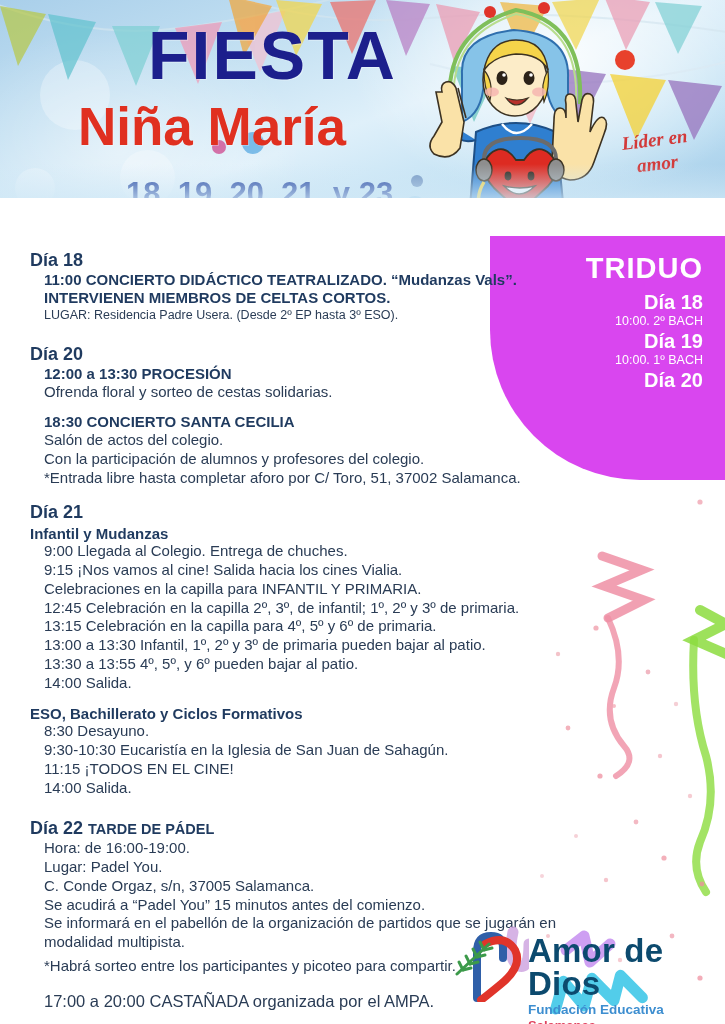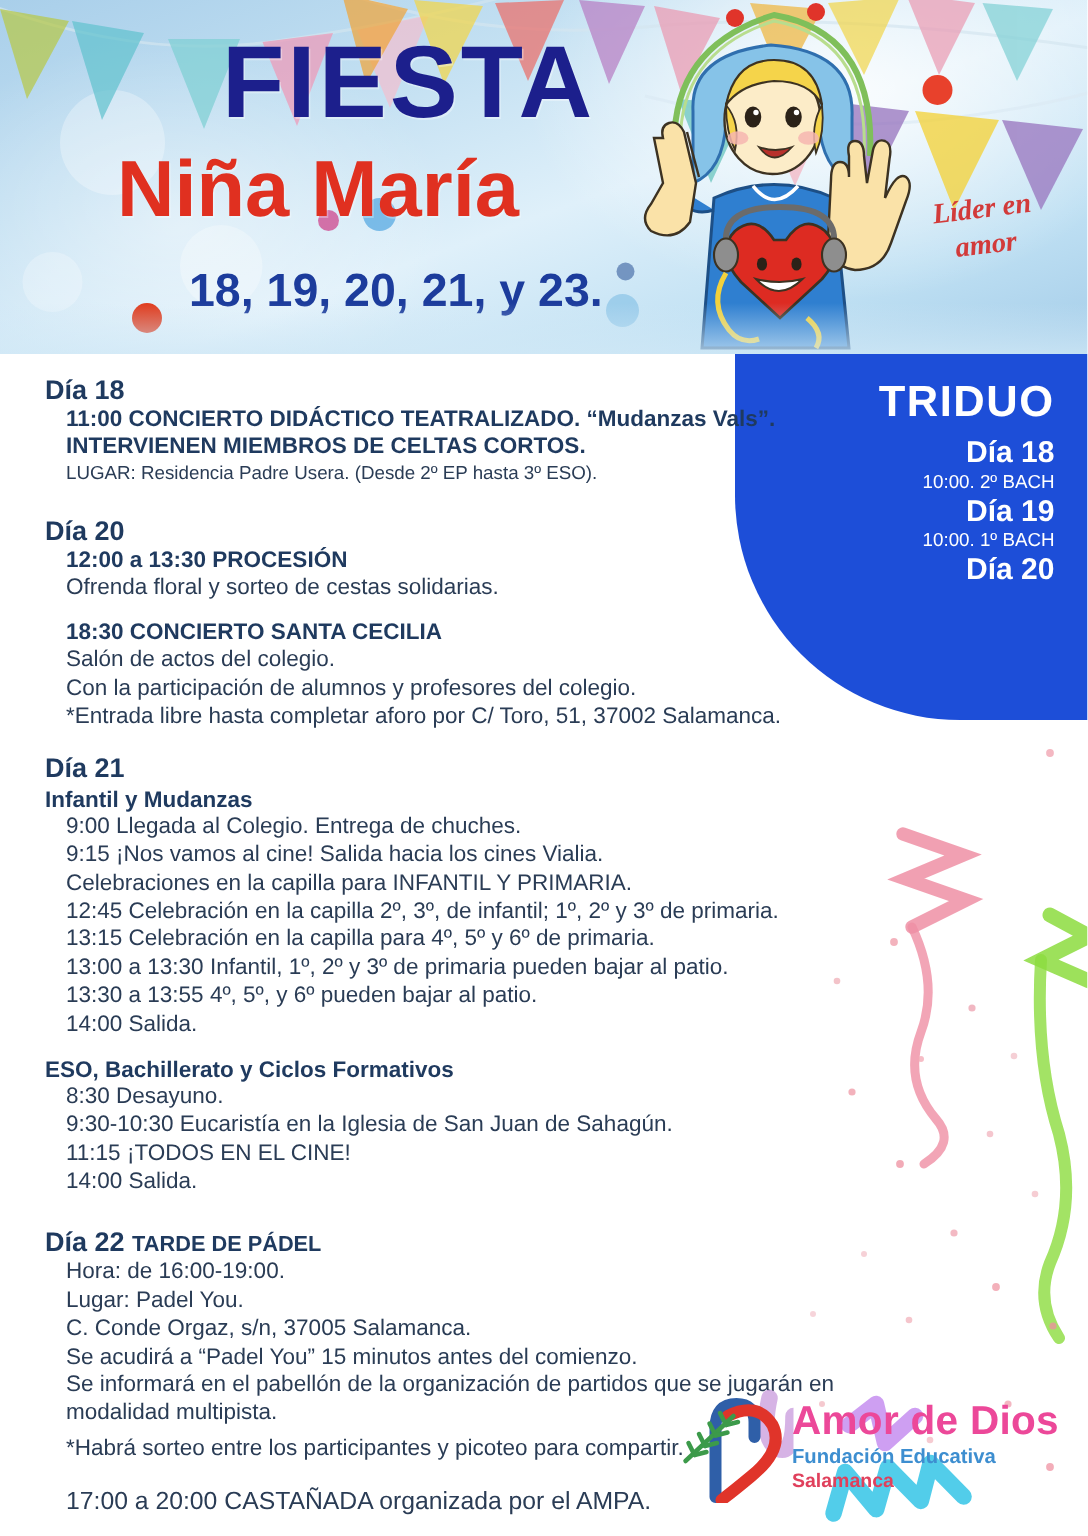--- a/index.html
+++ b/index.html
@@ -6,21 +6,21 @@
   html,body { width:725px; height:1024px; }
   body {
     font-family:"Liberation Sans", sans-serif;
     background:#ffffff;
     position:relative;
     overflow:hidden;
   }
 
   
   .banner{
-    position:absolute; left:0; top:0; width:725px; height:236px;
+    position:absolute; left:0; top:0; width:725px; height:198px;
     overflow:hidden;
     background:
       radial-gradient(ellipse 300px 200px at 560px 60px, rgba(255,255,255,.85), rgba(255,255,255,0) 70%),
       radial-gradient(ellipse 260px 180px at 120px 150px, rgba(255,255,255,.45), rgba(255,255,255,0) 70%),
       linear-gradient(160deg,#a9cfea 0%,#c3e0f2 30%,#dff0fa 55%,#bfe0f3 80%,#a5cde9 100%);
   }
   .banner-bottomfade{
     position:absolute; left:0; bottom:0; width:100%; height:34px;
     background:linear-gradient(to bottom, rgba(255,255,255,0), rgba(208,232,246,.75));
   }
@@ -57,21 +57,21 @@
     font-style:italic; font-weight:bold;
     font-size:19px; line-height:1.25;
     color:#d23a3a;
     transform:rotate(-7deg);
   }
 
   
   .triduo{
     position:absolute; right:0; top:236px;
     width:235px; height:244px;
-    background:#1d4ed8;
+    background:#d946ef;
     border-radius:0 0 0 150px;
     padding:14px 14px 0 0;
     text-align:right;
     color:#ffffff;
   }
   .triduo h2{
     font-size:29px; font-weight:bold; letter-spacing:1px;
     margin:4px 8px 8px 0; line-height:1;
   }
   .triduo .tday{ font-size:20px; font-weight:bold; margin:2px 8px 0 0; }
@@ -94,21 +94,21 @@
   .gap{ height:11px; }
   .gap-s{ height:5px; }
   .castanada{ font-size:16.5px; color:#2a3c55; padding-left:14px; }
 
   
   .decor{ position:absolute; left:0; top:236px; width:725px; height:788px; pointer-events:none; }
 
   
   .logo{ position:absolute; left:455px; top:920px; width:260px; height:92px; }
   .logo-text{ position:absolute; left:73px; top:14px; }
-  .logo-name{ font-size:27px; font-weight:bold; color:#ec4899; line-height:1; letter-spacing:.2px; }
+  .logo-name{ font-size:33px; font-weight:bold; color:#0c4a6e; line-height:1; letter-spacing:.2px; }
   .logo-sub{ font-size:13.5px; font-weight:bold; color:#3d8ed0; line-height:1.2; margin-top:2px; }
   .logo-city{ font-size:13px; font-weight:bold; color:#e0405c; line-height:1.2; }
 </style>
 </head>
 <body>
 
 <div class="banner">
 
   <div class="bokeh" style="left:40px;top:60px;width:70px;height:70px;background:rgba(255,255,255,.30);"></div>
   <div class="bokeh" style="left:120px;top:150px;width:55px;height:55px;background:rgba(255,255,255,.28);"></div>

